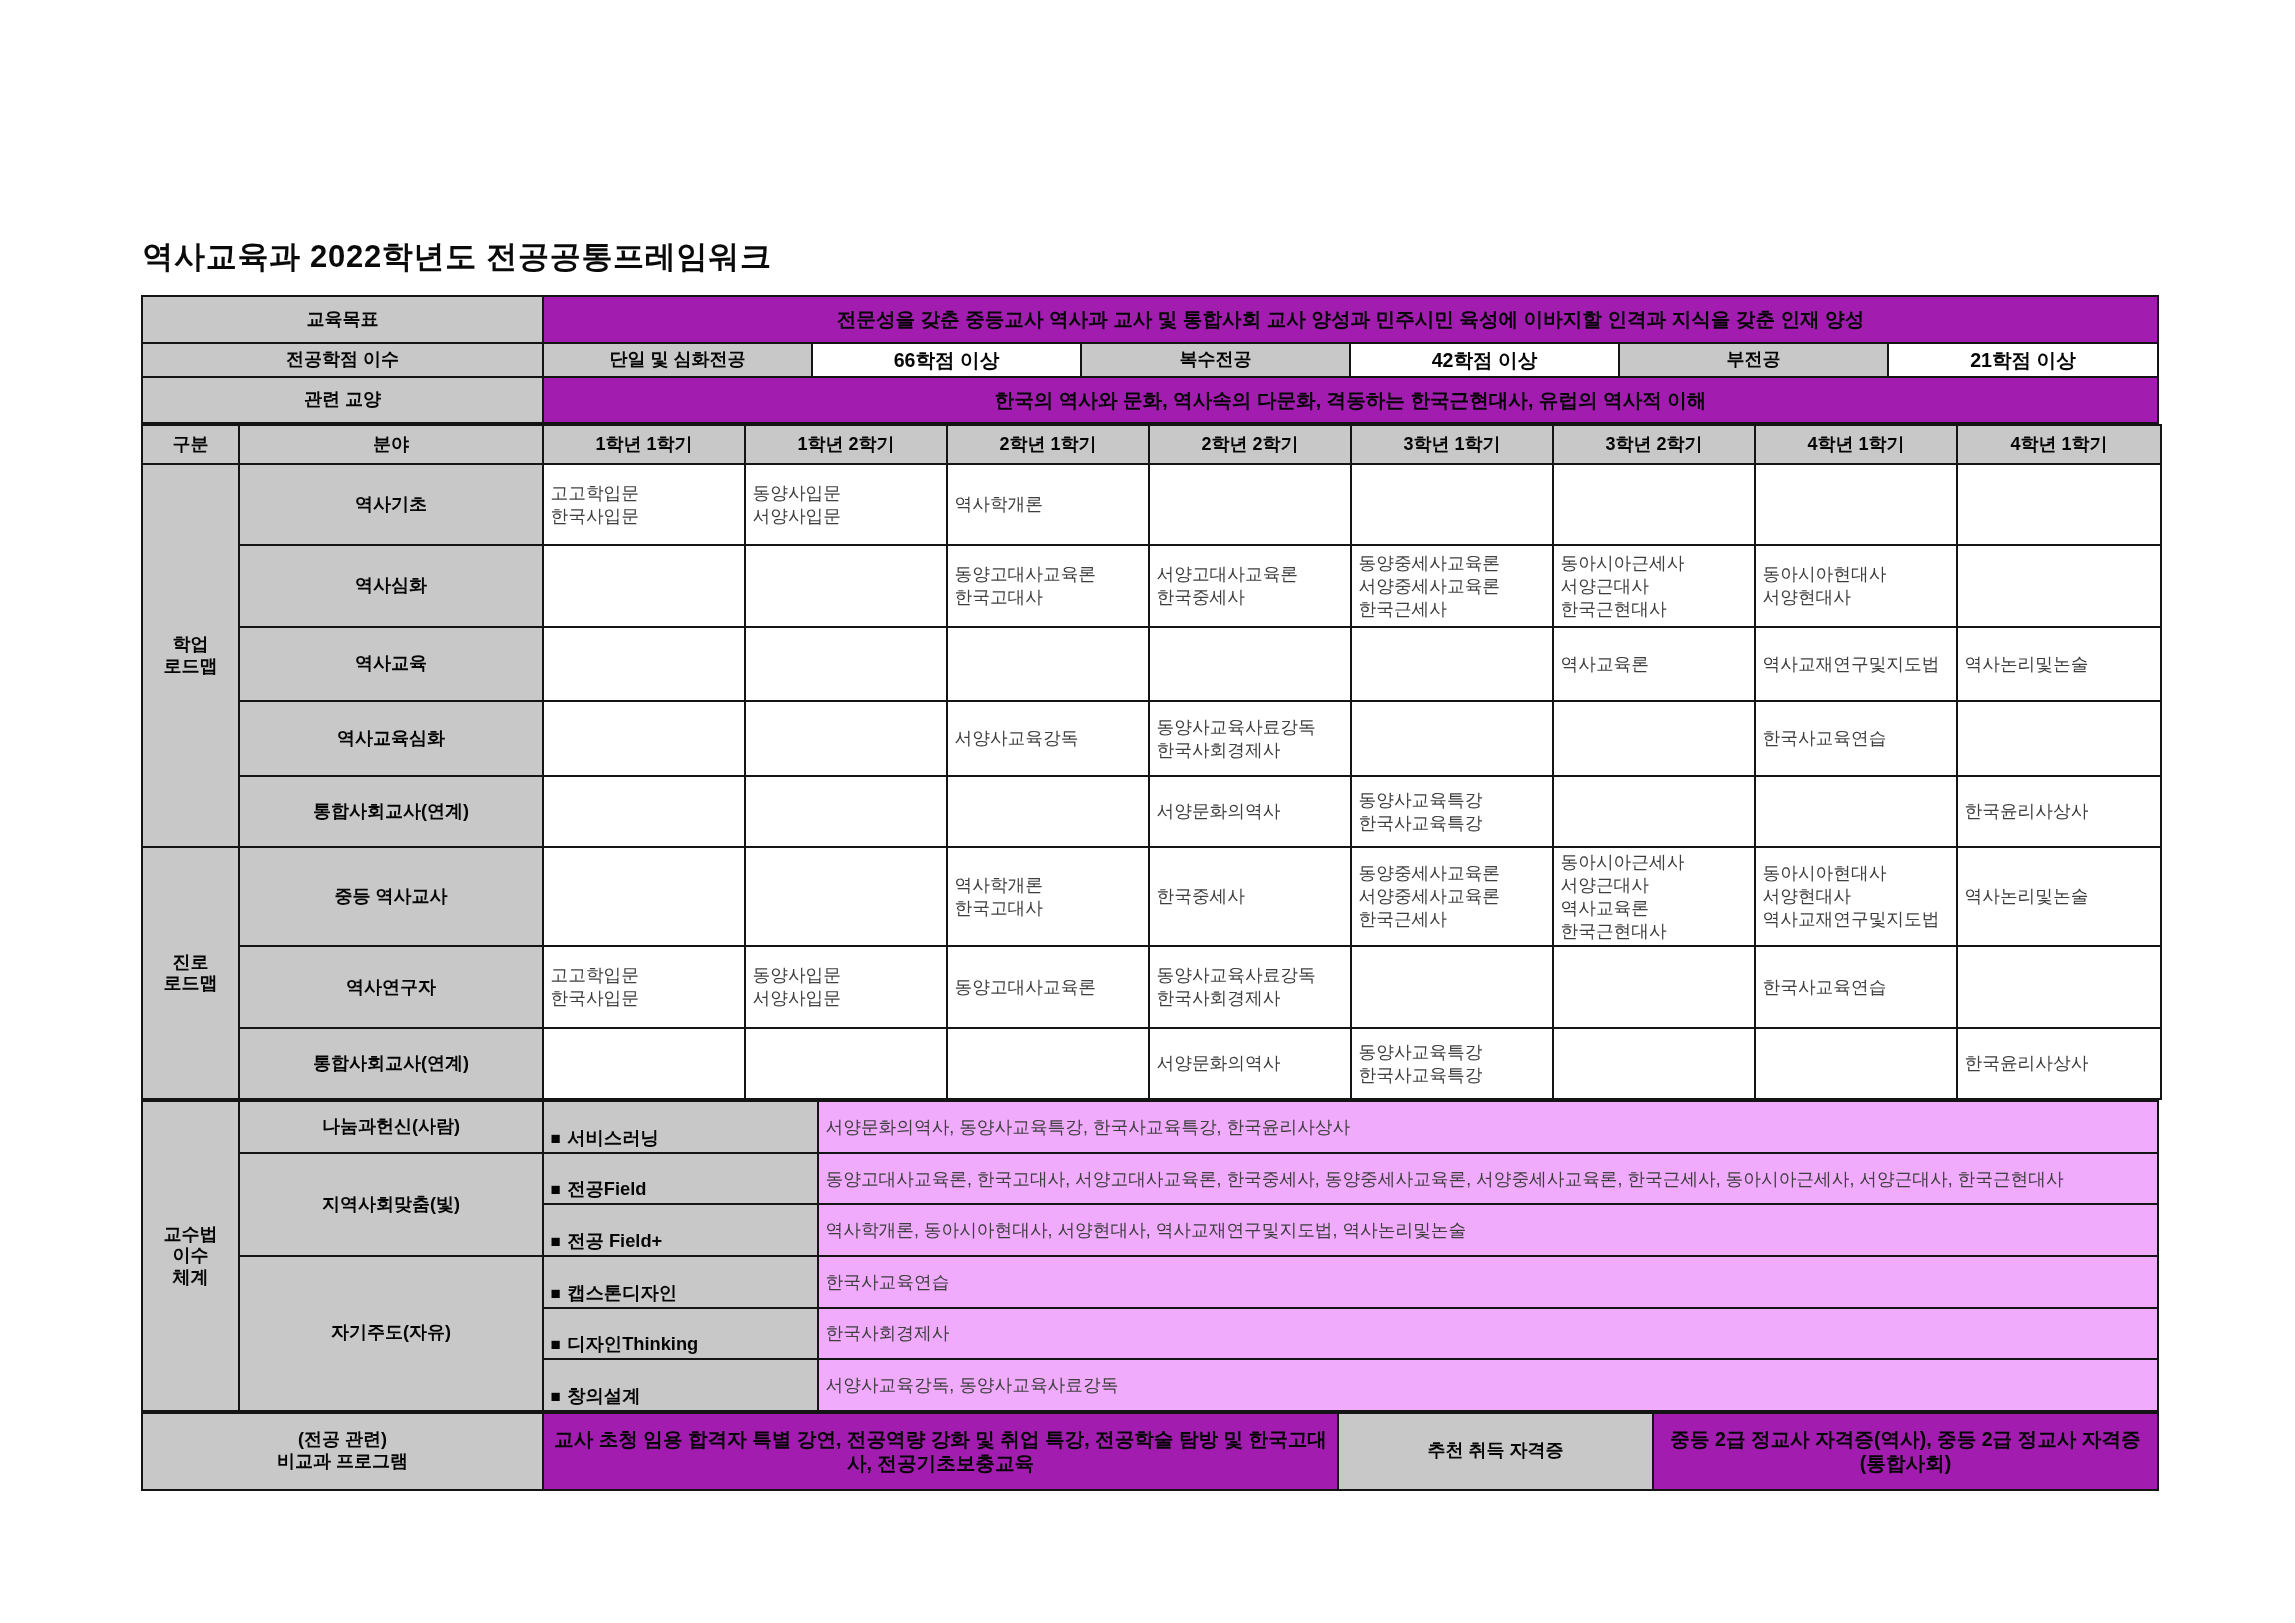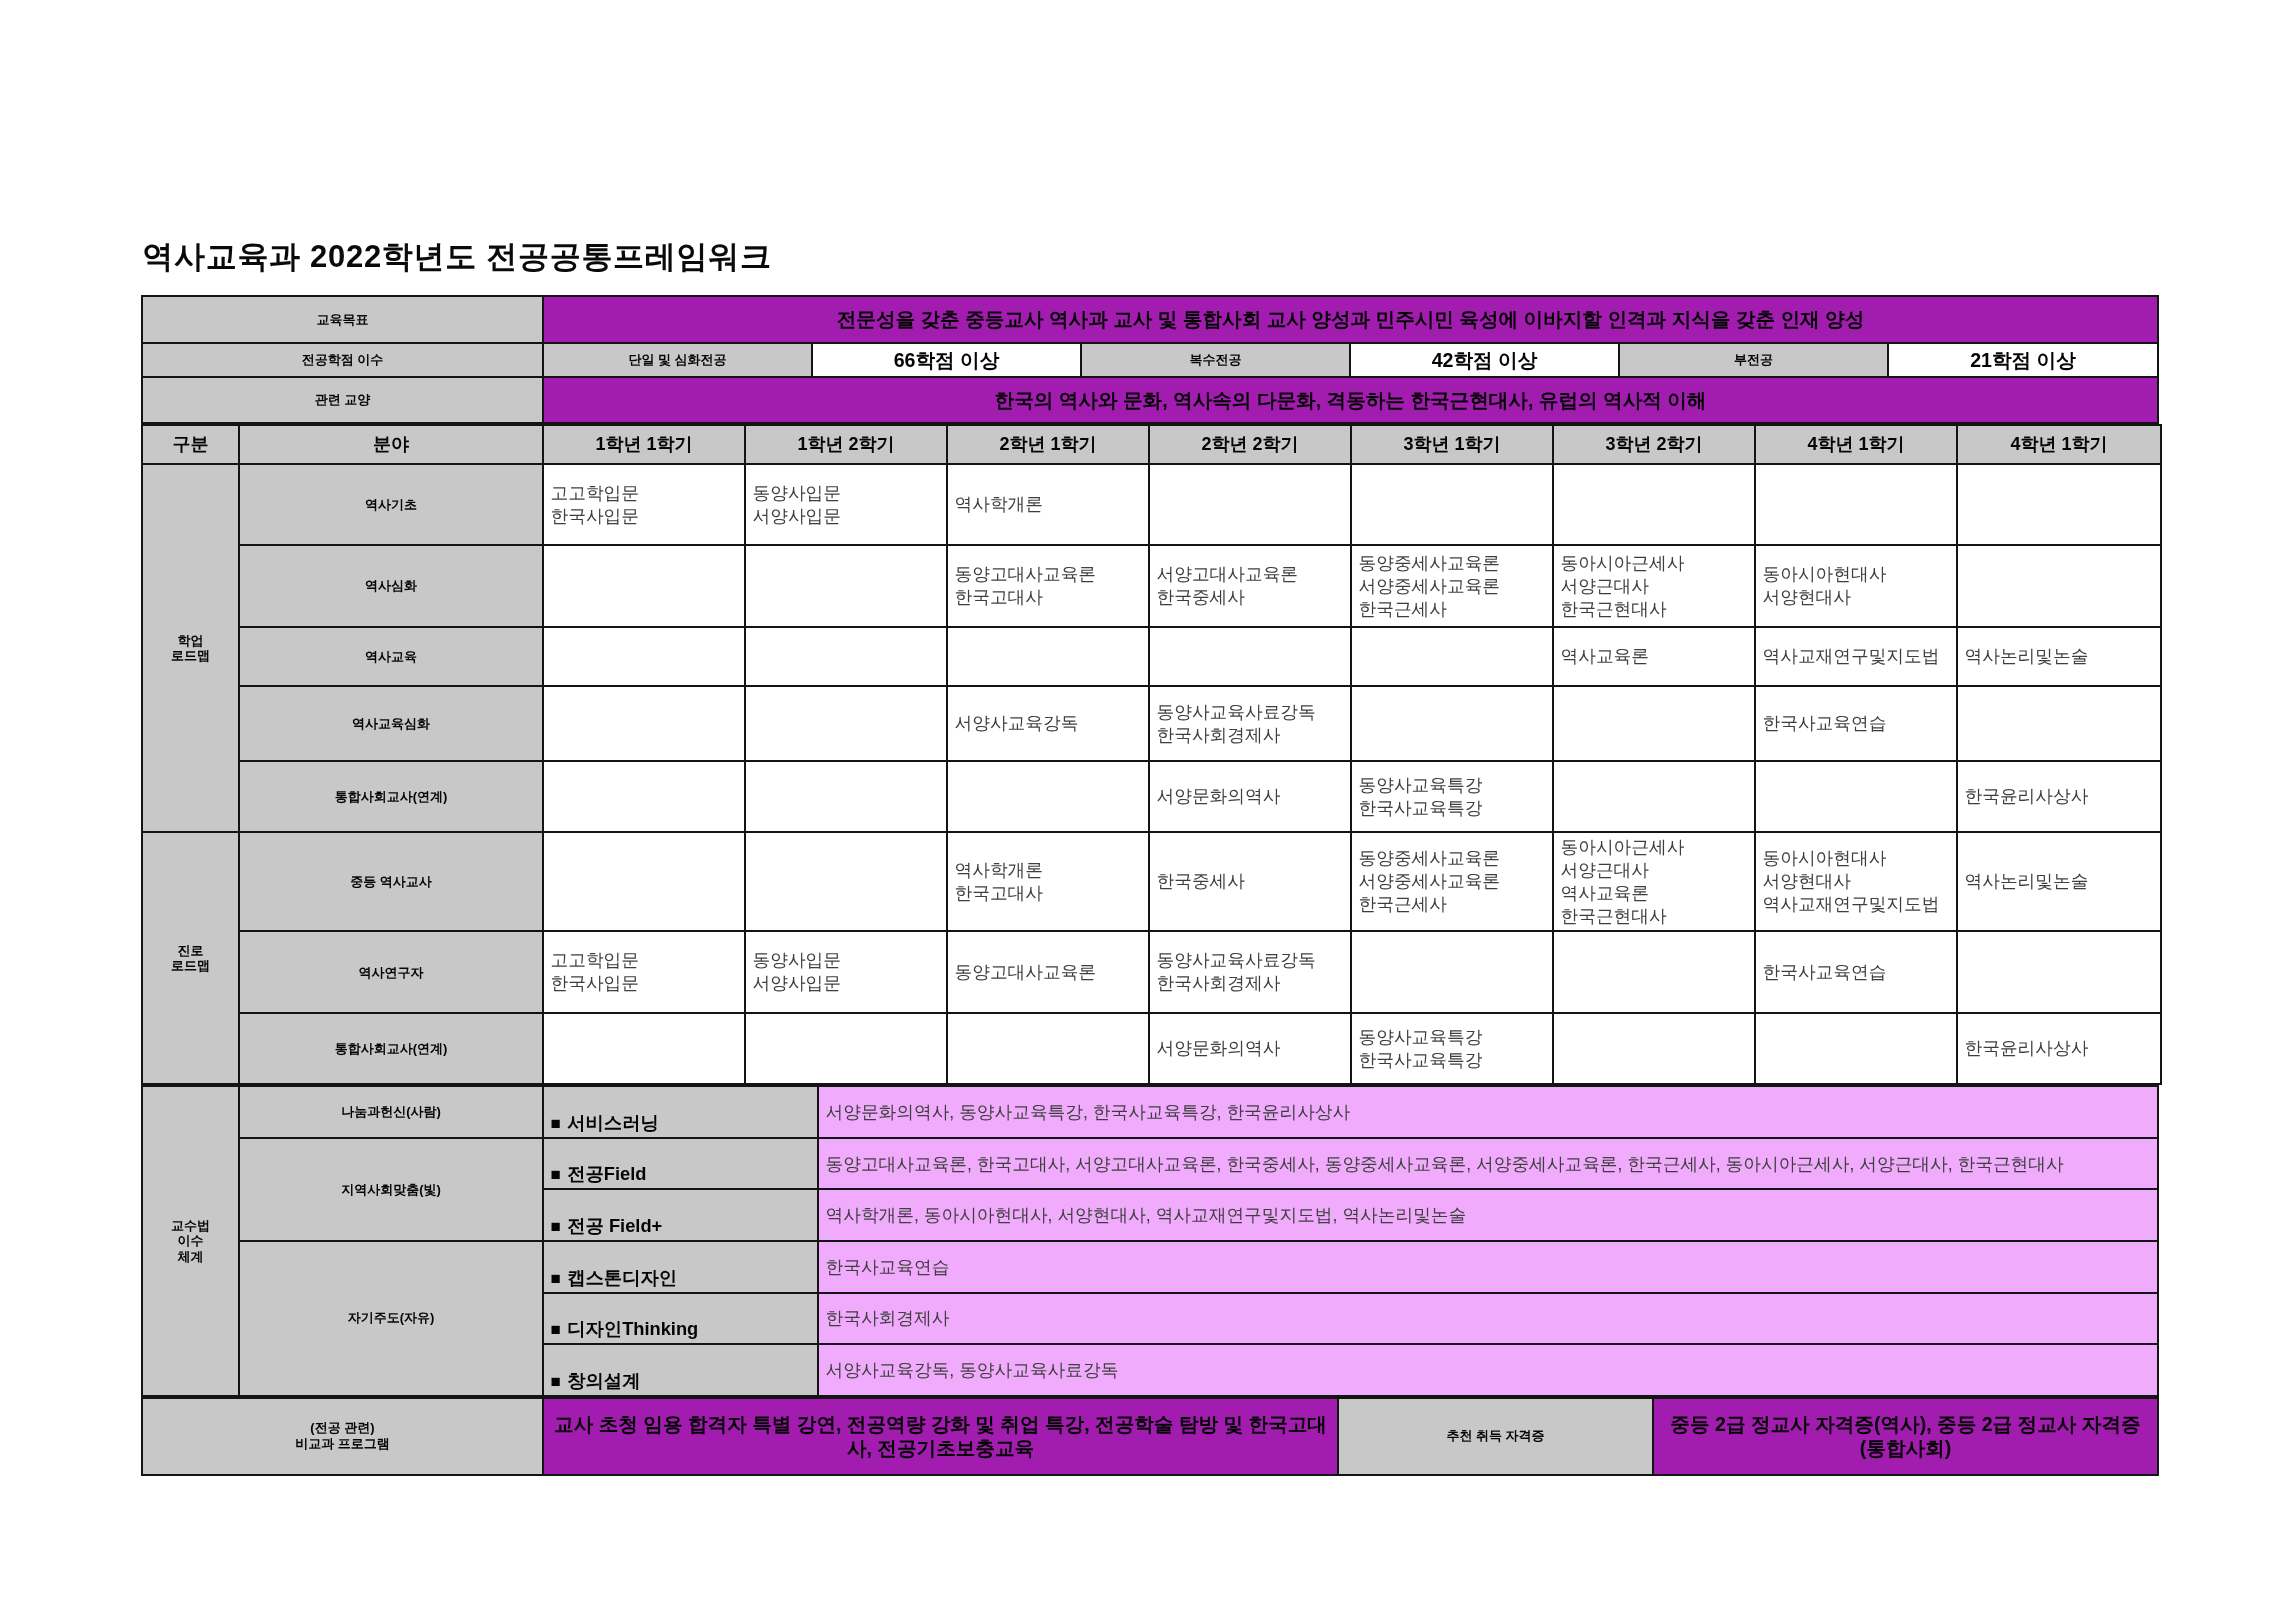--- a/index.html
+++ b/index.html
@@ -10,21 +10,21 @@
   .sheet{position:absolute;left:141px;top:236px;width:2016px;}
   .page-title{
     font-size:31px;font-weight:800;letter-spacing:0.7px;margin:0 0 17px 1.3px;color:#0a0a0a;
   }
   table.tbl{border-collapse:collapse;table-layout:fixed;width:2016px;}
   table.tbl td{
     border:2px solid #141414;overflow:hidden;padding:2.6px 6.5px;vertical-align:middle;
   }
   
   .hd{
-    background:#c8c8c8;font-weight:bold;text-align:center;font-size:13px;color:#050505;
+    background:#c8c8c8;font-weight:bold;text-align:center;font-size:18px;color:#050505;
     white-space:pre-line;line-height:1.2;
   }
   .hd.small{font-size:18px;}
   
   .course{
     font-size:17.7px;color:#3e3e3e;text-align:left;white-space:pre-line;line-height:1.3;
     padding:3.9px 7.9px;background:#fff;
   }
   .btxt{
     font-weight:bold;font-size:19.6px;text-align:center;padding:3.9px 10.5px;background:#a21caf;
@@ -35,21 +35,21 @@
     font-size:17.7px;color:#3e3e3e;text-align:left;padding:2.6px 9.2px;background:#f0abfc;
     white-space:normal;line-height:1.25;
   }
   .sub{
     text-align:left;padding-left:9.2px;font-size:18.3px;
   }
   .bullet{display:inline-block;margin-right:6.5px;font-size:17px;}
   .thick-b td{border-bottom-width:3.9px;}
   
   .h72{height:47px}.h62{height:24px}.h70{height:46px}.h59{height:39px}
-  .h123{height:81px}.h126{height:82px}.h113{height:59px}.h115{height:75px}
+  .h123{height:81px}.h126{height:82px}.h113{height:74px}.h115{height:75px}
   .h108{height:71px}.h132{height:86px}.h125{height:82px}.h109{height:71px}
   .h60{height:39px}.h117{height:77px}
 </style>
 </head>
 <body>
 
 <div class="sheet">
   <h1 class="page-title">역사교육과 2022학년도 전공공통프레임워크</h1>
 
   <table class="tbl">

